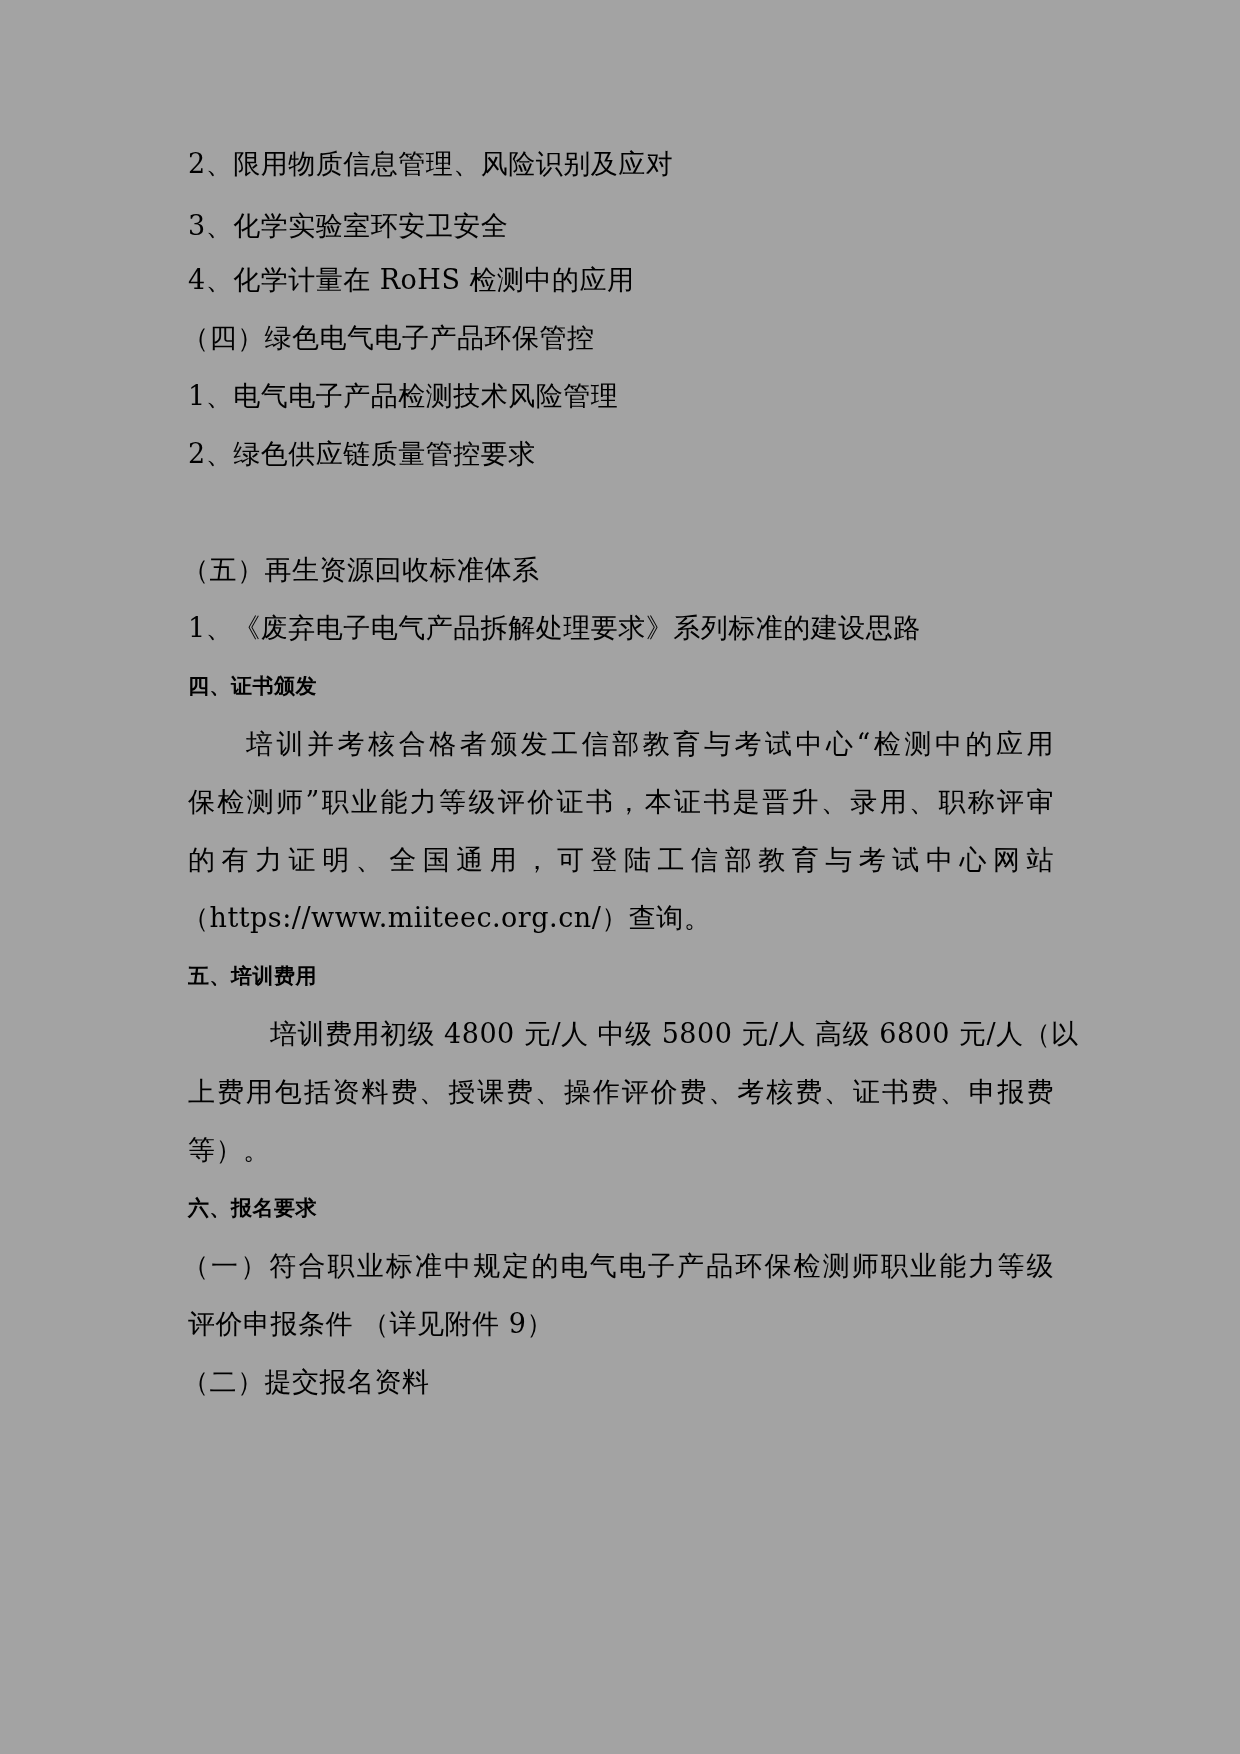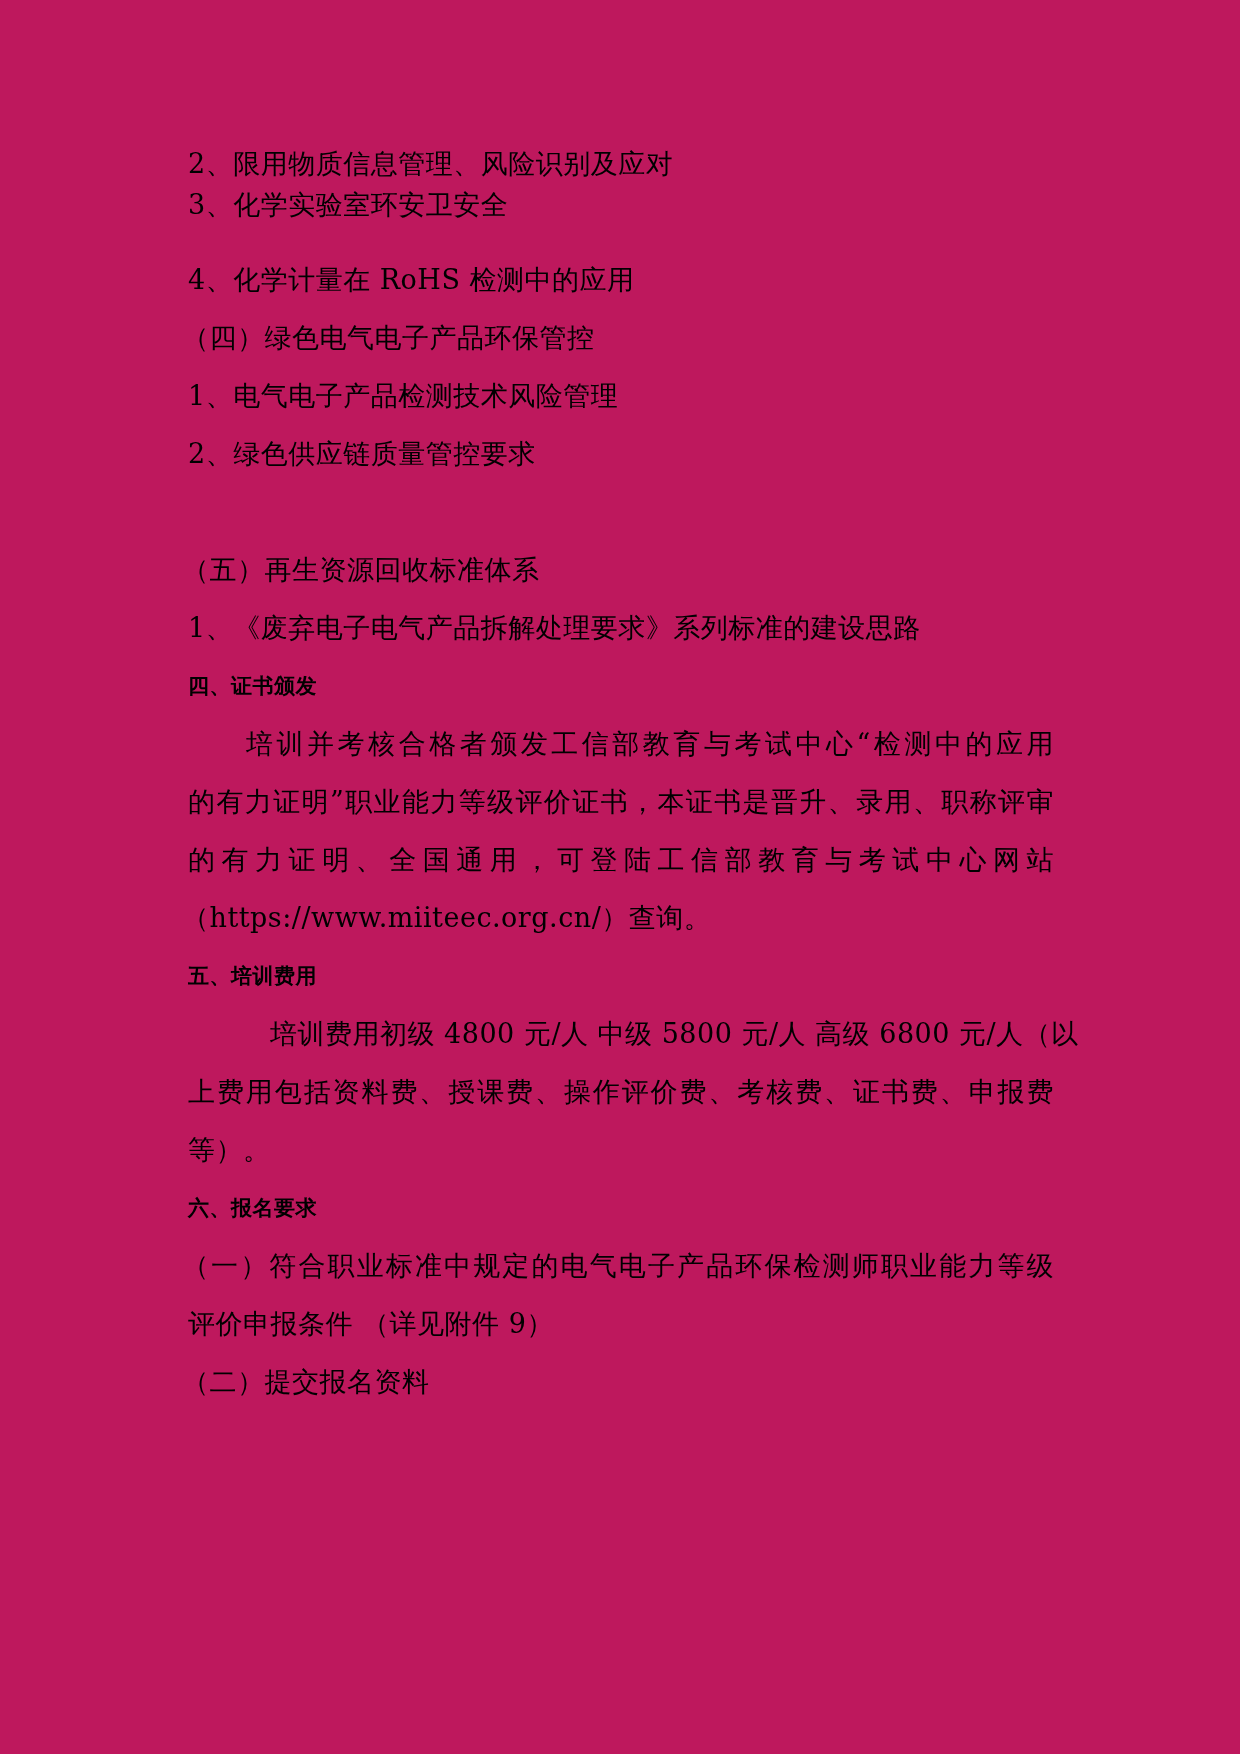--- a/index.html
+++ b/index.html
@@ -14,21 +14,21 @@
     overflow: hidden;
     font-family: "DejaVu Serif", "Liberation Serif", serif;
     color: #000000;
   }
   .page {
     position: absolute;
     left: 0;
     top: 0;
     width: 1240px;
     height: 1754px;
-    background: #be185d;
+    background: #a3a3a3;
   }
   .line {
     position: absolute;
     left: 188px;
     font-size: 27px;
     line-height: 36px;
     white-space: nowrap;
     letter-spacing: 0.5px;
   }
   .heading {
@@ -43,31 +43,31 @@
   }
   .indent { left: 246px; }
   .paren { left: 182px; }
 </style>
 </head>
 <body>
 
 <div class="page">
 
   <div class="line" style="top:146px">2、限用物质信息管理、风险识别及应对</div>
-  <div class="line" style="top:187px">3、化学实验室环安卫安全</div>
+  <div class="line" style="top:208px">3、化学实验室环安卫安全</div>
   <div class="line" style="top:262px">4、化学计量在 RoHS 检测中的应用</div>
   <div class="line paren" style="top:320px">（四）绿色电气电子产品环保管控</div>
   <div class="line" style="top:378px">1、电气电子产品检测技术风险管理</div>
   <div class="line" style="top:436px">2、绿色供应链质量管控要求</div>
   <div class="line paren" style="top:552px">（五）再生资源回收标准体系</div>
   <div class="line" style="top:610px">1、《废弃电子电气产品拆解处理要求》系列标准的建设思路</div>
 
   <div class="line heading" style="top:668px">四、证书颁发</div>
   <div class="line indent" style="top:726px; width:808px; text-align:justify; text-align-last:justify;">培训并考核合格者颁发工信部教育与考试中心“检测中的应用</div>
-  <div class="line justify" style="top:784px">的有力证明”职业能力等级评价证书，本证书是晋升、录用、职称评审</div>
+  <div class="line justify" style="top:784px">保检测师”职业能力等级评价证书，本证书是晋升、录用、职称评审</div>
   <div class="line paren" style="top:900px">（https://www.miiteec.org.cn/）查询。</div>
   <div class="line justify" style="top:842px">的有力证明、全国通用，可登陆工信部教育与考试中心网站</div>
 
   <div class="line heading" style="top:958px">五、培训费用</div>
   <div class="line indent" style="top:1016px; width:808px; text-align:justify; text-align-last:justify;margin-left:24px;">培训费用初级 4800 元/人  中级  5800 元/人  高级  6800 元/人（以</div>
   <div class="line justify" style="top:1074px">上费用包括资料费、授课费、操作评价费、考核费、证书费、申报费</div>
   <div class="line" style="top:1132px">等）。</div>
 
   <div class="line heading" style="top:1190px">六、报名要求</div>
   <div class="line paren justify" style="top:1248px; width:872px;">（一）符合职业标准中规定的电气电子产品环保检测师职业能力等级</div>

